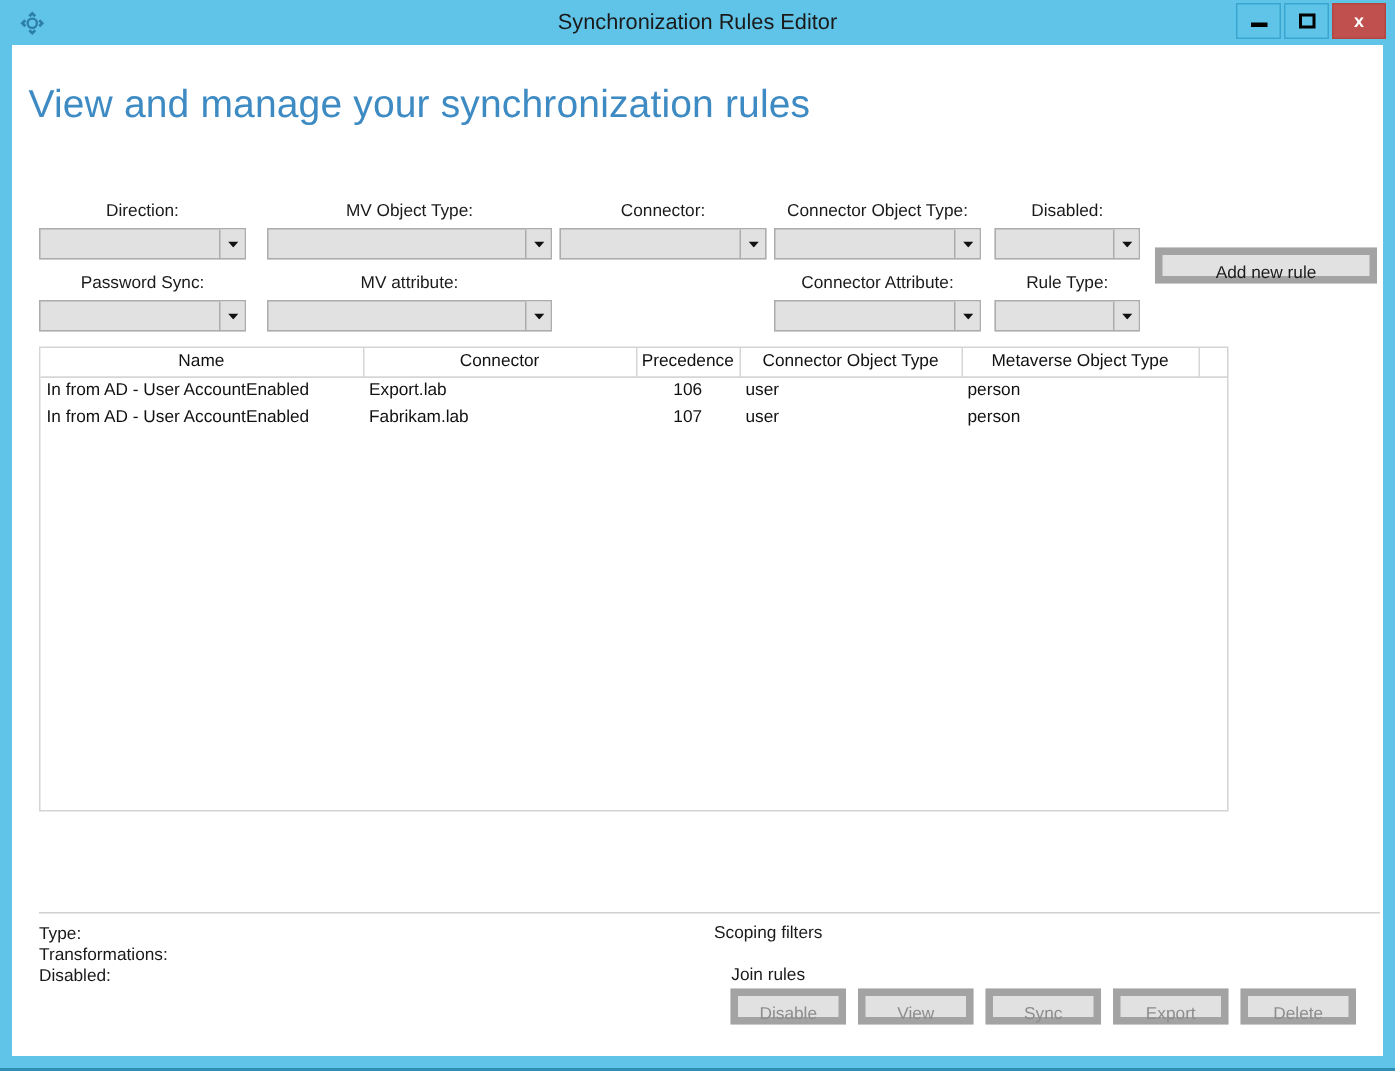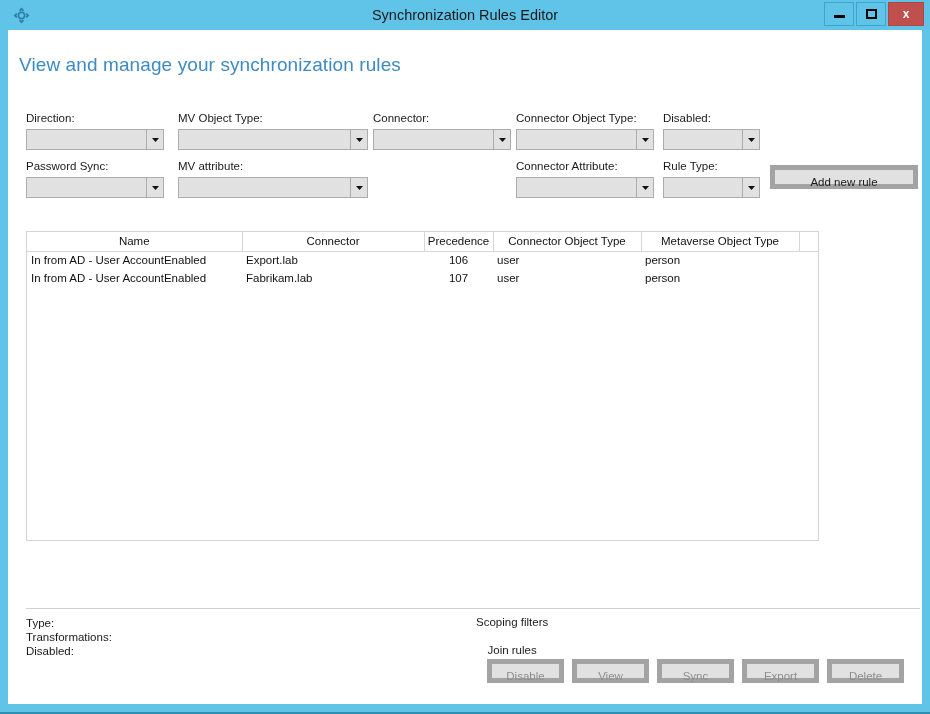--- a/index.html
+++ b/index.html
@@ -86,31 +86,32 @@
     flex: 1 1 auto;
     background: #ffffff;
     margin: 0 8px 8px 8px;
     position: relative;
     overflow: hidden;
   }
 
   .page-title {
     position: absolute;
     left: 11px; top: 24px;
-    font-size: 19px;
+    font-size: 26px;
     color: #3E8BC4;
     letter-spacing: 0.1px;
     white-space: nowrap;
   }
 
   
   .filters {
     position: absolute;
-    left: 10px; top: 82px;
+    left: 10px; top: 105px;
     width: 890px;
+    text-align: center;
   }
   .filter-row {
     position: relative;
     height: 48px;
   }
   .field {
     position: absolute;
     top: 0;
   }
   .field label {

